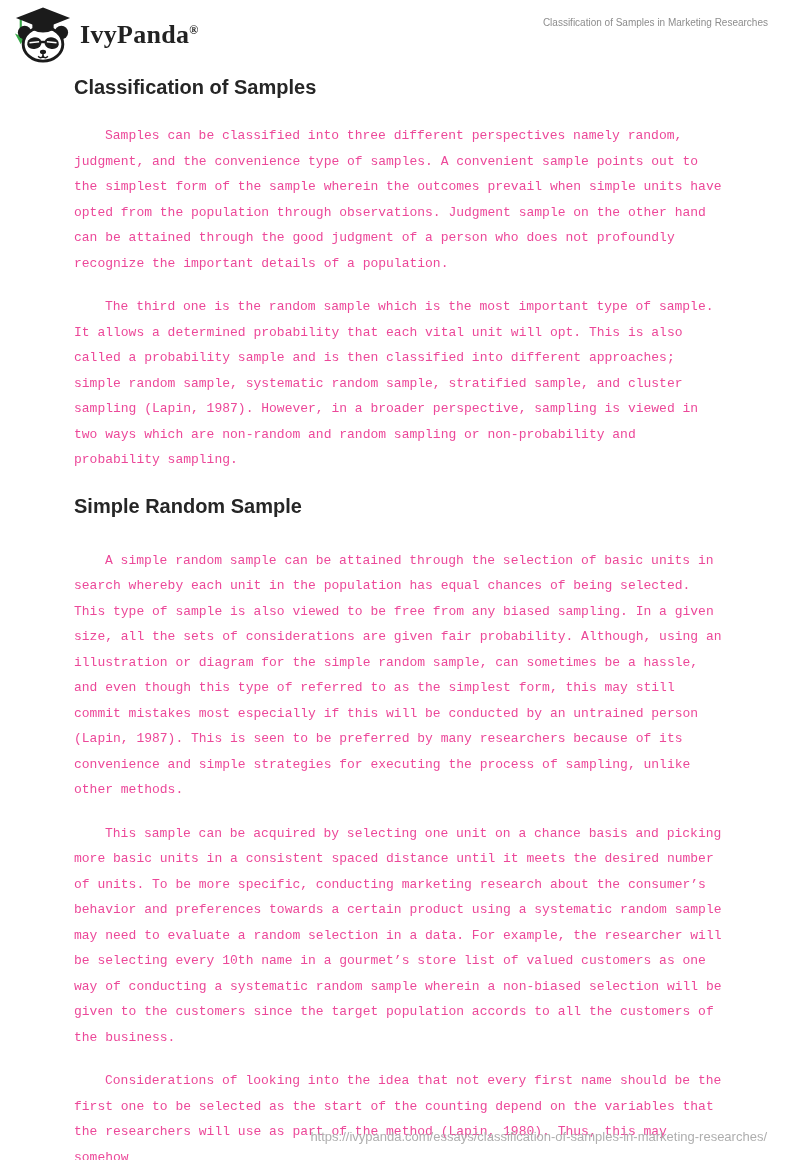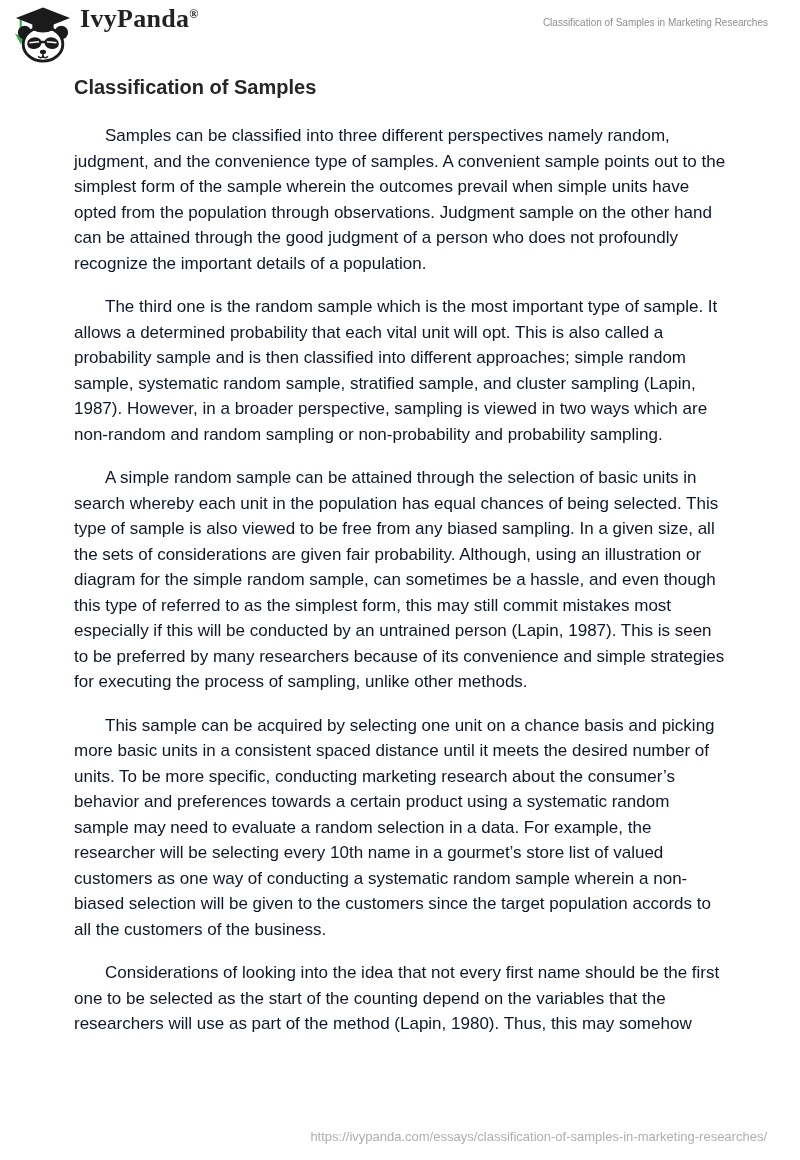--- a/index.html
+++ b/index.html
@@ -8,21 +8,21 @@
     background:#ffffff;
     font-family:"Liberation Sans", sans-serif;
     position:relative;
     overflow:hidden;
   }
   .page { position:absolute; inset:0; background:#ffffff; }
 
   
   .brand-lockup {
     position:absolute; left:14px; top:6px;
-    display:flex; align-items:flex-start;
+    display:flex; align-items:center;
   }
   .brand-icon { width:58px; height:57px; display:block; }
   .brand-name {
     font-family:"Liberation Serif", serif;
     font-weight:700; font-size:26px; color:#222222;
     margin-left:8px; letter-spacing:0.3px;
     line-height:1;
   }
   .brand-reg {
     font-family:"Liberation Serif", serif;
@@ -38,23 +38,24 @@
   .content {
     position:absolute; left:74px; top:72px; width:652px;
     color:#3c3c3c;
   }
   .section-heading {
     font-size:20px; font-weight:700; color:#262626;
     line-height:31px; margin:8px 0 26px 0;
   }
   .section:first-child .section-heading { margin-top:0; margin-bottom:20px; }
   .essay-paragraph {
-    font-size:17px; line-height:25.5px;
+    font-size:13px; line-height:25.5px;
     margin:0 0 18px 0; text-indent:31px;
-    color:#0f172a;
+    color:#ec4899;
+    font-family:Liberation Mono, monospace;
   }
 
   
   .page-footer {
     position:absolute; right:33px; bottom:15px;
     font-size:13px; color:#aeaeae; line-height:16px;
     text-decoration:none;
   }
 </style>
 </head>
@@ -94,20 +95,21 @@
 
   <div class="content">
 
     <div class="section">
       <div class="section-heading">Classification of Samples</div>
       <p class="essay-paragraph">Samples can be classified into three different perspectives namely random, judgment, and the convenience type of samples. A convenient sample points out to the simplest form of the sample wherein the outcomes prevail when simple units have opted from the population through observations. Judgment sample on the other hand can be attained through the good judgment of a person who does not profoundly recognize the important details of a population.</p>
       <p class="essay-paragraph">The third one is the random sample which is the most important type of sample. It allows a determined probability that each vital unit will opt. This is also called a probability sample and is then classified into different approaches; simple random sample, systematic random sample, stratified sample, and cluster sampling (Lapin, 1987). However, in a broader perspective, sampling is viewed in two ways which are non-random and random sampling or non-probability and probability sampling.</p>
     </div>
 
     <div class="section">
+      <div class="section-heading">Simple Random Sample</div>
       <p class="essay-paragraph">A simple random sample can be attained through the selection of basic units in search whereby each unit in the population has equal chances of being selected. This type of sample is also viewed to be free from any biased sampling. In a given size, all the sets of considerations are given fair probability. Although, using an illustration or diagram for the simple random sample, can sometimes be a hassle, and even though this type of referred to as the simplest form, this may still commit mistakes most especially if this will be conducted by an untrained person (Lapin, 1987). This is seen to be preferred by many researchers because of its convenience and simple strategies for executing the process of sampling, unlike other methods.</p>
     </div>
 
     <div class="section">
       <p class="essay-paragraph">This sample can be acquired by selecting one unit on a chance basis and picking more basic units in a consistent spaced distance until it meets the desired number of units. To be more specific, conducting marketing research about the consumer’s behavior and preferences towards a certain product using a systematic random sample may need to evaluate a random selection in a data. For example, the researcher will be selecting every 10th name in a gourmet’s store list of valued customers as one way of conducting a systematic random sample wherein a non-biased selection will be given to the customers since the target population accords to all the customers of the business.</p>
       <p class="essay-paragraph">Considerations of looking into the idea that not every first name should be the first one to be selected as the start of the counting depend on the variables that the researchers will use as part of the method (Lapin, 1980). Thus, this may somehow</p>
     </div>
 
   </div>
 

